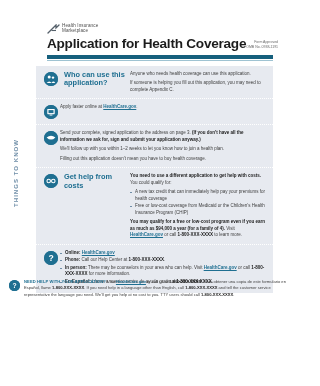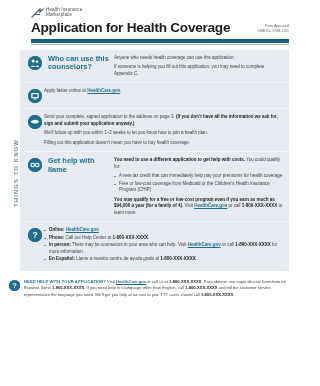--- a/index.html
+++ b/index.html
@@ -15,21 +15,21 @@
     overflow: hidden;
     position: relative;
   }
 
   
   .page {
     position: relative;
     width: 298px;
     height: 304px;
     box-sizing: border-box;
-    padding: 0;
+    padding: 16px;
   }
   .logo-row {
     display: flex;
     align-items: flex-start;
     padding: 7px 0 0 31px;
   }
   .logo-mark {
     width: 13px;
     height: 11px;
     flex: 0 0 auto;
@@ -241,21 +241,21 @@
         <span class="sec-icon">
           <svg width="14" height="14" viewBox="0 0 14 14">
             <circle cx="7" cy="7" r="7" fill="#1f6f91"></circle>
             <circle cx="5.2" cy="5.1" r="1.5" fill="#ffffff"></circle>
             <circle cx="9" cy="5.6" r="1.2" fill="#ffffff"></circle>
             <path d="M2.6 11 q2.6 -3.2 5.2 0 z" fill="#ffffff"></path>
             <path d="M7.6 10.9 q1.8 -2.6 3.6 0 z" fill="#ffffff"></path>
           </svg>
         </span>
       </div>
-      <div class="sec-head">Who can use this counselors?</div>
+      <div class="sec-head">Who can use this application?</div>
       <div class="sec-body">
         <p>Anyone who needs health coverage can use this application.</p>
         <p>If someone is helping you fill out this application, you may need to complete Appendix C.</p>
       </div>
     </div>
 
     <div class="section">
       <div class="sec-icon-col">
         <span class="sec-icon">
           <svg width="14" height="14" viewBox="0 0 14 14">
@@ -292,21 +292,21 @@
         <span class="sec-icon">
           <svg width="14" height="14" viewBox="0 0 14 14">
             <circle cx="7" cy="7" r="7" fill="#1f6f91"></circle>
             <circle cx="4.7" cy="7" r="2.3" fill="#ffffff"></circle>
             <circle cx="9.3" cy="7" r="2.3" fill="#ffffff"></circle>
             <circle cx="4.7" cy="7" r="1.2" fill="#1f6f91"></circle>
             <circle cx="9.3" cy="7" r="1.2" fill="#1f6f91"></circle>
           </svg>
         </span>
       </div>
-      <div class="sec-head">Get help with llame</div>
+      <div class="sec-head">Get help from costs</div>
       <div class="sec-body">
         <p><b>You need to use a different application to get help with costs.</b><span> You could qualify for:</span></p>
         <ul class="bullets">
           <li>A new tax credit that can immediately help pay your premiums for health coverage</li>
           <li>Free or low-cost coverage from Medicaid or the Children's Health Insurance Program (CHIP)</li>
         </ul>
         <p><b>You may qualify for a free or low-cost program even if you earn as much as $94,000 a year (for a family of 4).</b><span> Visit </span><a class="link" href="#">HealthCare.gov</a><span> or call </span><span class="fn">1-800-XXX-XXXX</span><span> to learn more.</span></p>
       </div>
     </div>
 

